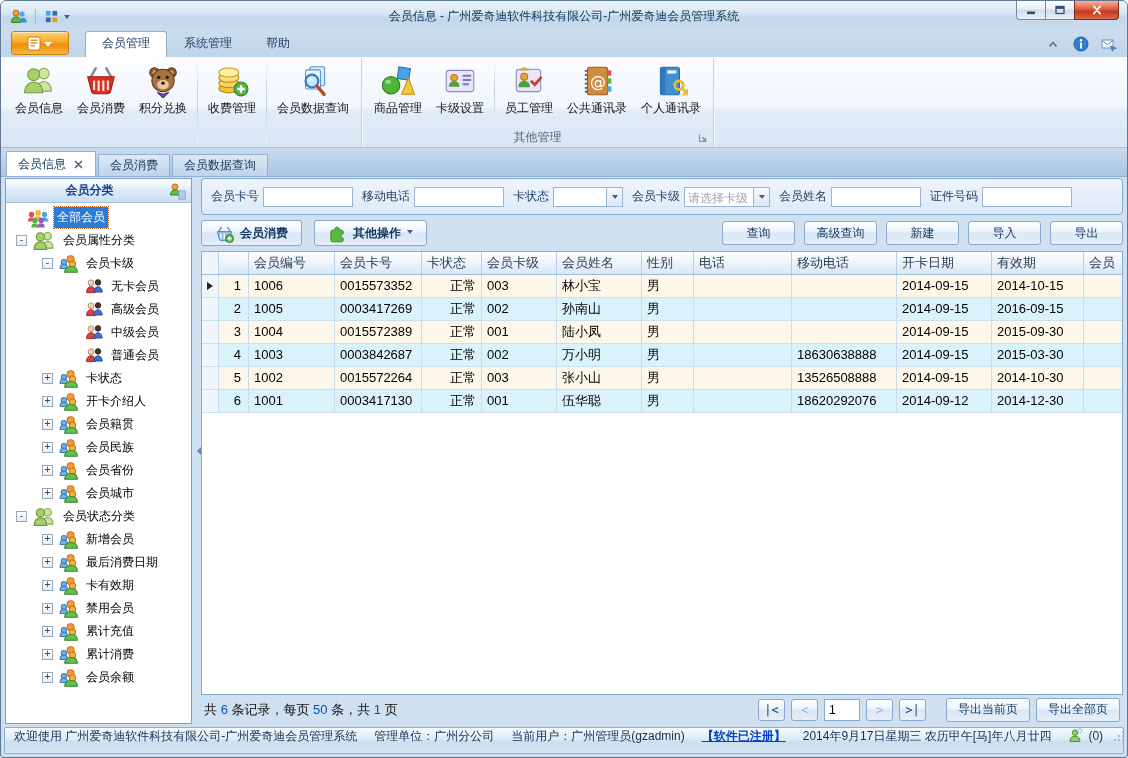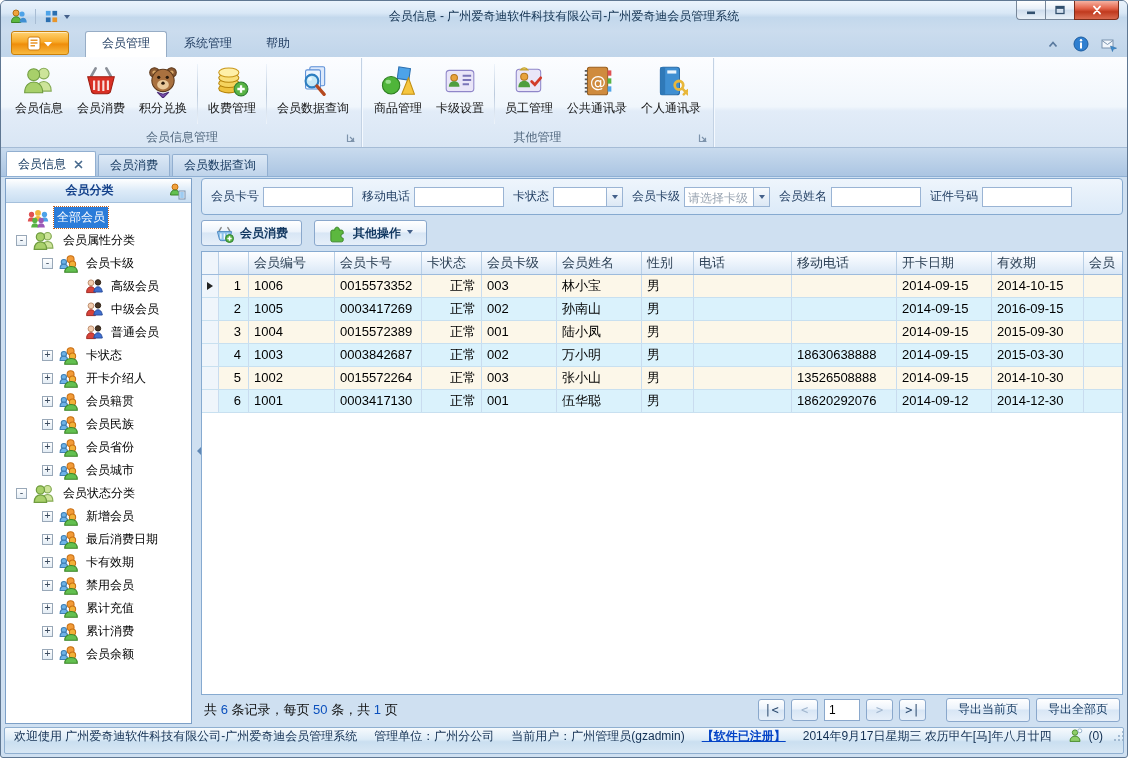--- a/index.html
+++ b/index.html
@@ -286,29 +286,20 @@
                 <rect x="13" y="2.5" width="14" height="18" rx="1.5" fill="#dce9fb" stroke="#5b8fd6"></rect>
                 <rect x="9" y="5.5" width="14" height="18" rx="1.5" fill="#eef5fe" stroke="#5b8fd6"></rect>
                 <circle cx="15" cy="16" r="6" fill="#c8e9f6" stroke="#2d7fc1" stroke-width="2"></circle>
                 <circle cx="13.2" cy="14" r="1.8" fill="#eefaff"></circle>
                 <path d="M19.7 20.7L26.5 28.5" stroke="#b5491f" stroke-width="3.2" stroke-linecap="round"></path>
               </svg>
             </span>
             <span class="rbtn-label">会员数据查询</span>
           </div>
         </div>
-        <div class="rgroup-footer">
-          <span>会员信息管理</span>
-          <span class="dlauncher icon">
-            <svg viewBox="0 0 10 10">
-              <path d="M1.5 1.5v7h7" fill="none" stroke="#7d93ab" stroke-width="1.2"></path>
-              <path d="M4 4l3.5 3.5M7.5 4.8V7.5H4.8" fill="none" stroke="#7d93ab" stroke-width="1.2"></path>
-            </svg>
-          </span>
-        </div>
       </div>
       <div class="rgroup">
         <div class="rgroup-items">
           <div class="rbtn">
             <span class="icon" style="width:34px;height:34px">
               <svg viewBox="0 0 32 32">
                 <rect x="16" y="3.5" width="11" height="11" fill="#4da3e8" stroke="#2b6fb0" transform="rotate(8 21.5 9)"></rect>
                 <path d="M19.5 28.5h12L25.8 13z" fill="#f6c63f" stroke="#c28f12"></path>
                 <circle cx="9.5" cy="20" r="8.2" fill="#4fb53a" stroke="#2e7d22"></circle>
                 <ellipse cx="6.8" cy="16.8" rx="2.6" ry="1.9" fill="#a5e49a" opacity=".85"></ellipse>
@@ -444,20 +435,32 @@
             <span class="icon" style="width:21px;height:21px">
               <svg viewBox="0 0 20 20">
                 <circle cx="5.6" cy="8.6" r="2.5" fill="#6fb3e8" stroke="#3f7fb5"></circle>
                 <path d="M2 14.8c0-2.8 1.6-4.2 3.6-4.2s3.6 1.4 3.6 4.2z" fill="#6fb3e8" stroke="#3f7fb5"></path>
                 <circle cx="12" cy="6" r="3.3" fill="#f29b38" stroke="#c86f12"></circle>
                 <circle cx="13.8" cy="10.6" r="3" fill="#f2b138" stroke="#c86f12"></circle>
                 <path d="M6.4 18.4c0-3.8 2.7-5.6 6-5.6s6 1.8 6 5.6z" fill="#63c050" stroke="#3a8526"></path>
               </svg>
             </span>
             <span class="tlabel">会员卡级</span>
+          </div>
+          <div class="titem" style="padding-left:62px">
+            <span class="texp none"></span>
+            <span class="icon" style="width:20px;height:20px">
+              <svg viewBox="0 0 20 20">
+                <circle cx="7" cy="5.8" r="2.9" fill="#f2cdb0" stroke="#c09070"></circle>
+                <path d="M2.6 15.6c0-4 2-5.8 4.4-5.8s4.4 1.8 4.4 5.8z" fill="#d8433a" stroke="#a02a22"></path>
+                <circle cx="14" cy="5.4" r="2.7" fill="#4a3624" stroke="#2e2014"></circle>
+                <path d="M9.8 15c.5-3.7 2.1-5.2 4.2-5.2s3.8 1.5 4.3 5.2z" fill="#3f6fd0" stroke="#2a4f9e"></path>
+              </svg>
+            </span>
+            <span class="tlabel">无卡会员</span>
           </div>
           <div class="titem" style="padding-left:62px">
             <span class="texp none"></span>
             <span class="icon" style="width:20px;height:20px">
               <svg viewBox="0 0 20 20">
                 <circle cx="7" cy="5.8" r="2.9" fill="#f2cdb0" stroke="#c09070"></circle>
                 <path d="M2.6 15.6c0-4 2-5.8 4.4-5.8s4.4 1.8 4.4 5.8z" fill="#d8433a" stroke="#a02a22"></path>
                 <circle cx="14" cy="5.4" r="2.7" fill="#4a3624" stroke="#2e2014"></circle>
                 <path d="M9.8 15c.5-3.7 2.1-5.2 4.2-5.2s3.8 1.5 4.3 5.2z" fill="#3f6fd0" stroke="#2a4f9e"></path>
               </svg>
@@ -730,20 +733,27 @@
             </div>
             <div class="tbtn">
               <span class="icon" style="width:19px;height:19px">
                 <svg viewBox="0 0 20 20">
                   <path d="M3 8.2c0-1 .8-1.8 1.8-1.8h2.4a2.4 2.4 0 1 1 4.6 0h2.4c1 0 1.8.8 1.8 1.8v2a2.4 2.4 0 1 0 0 4.8v2c0 1-.8 1.8-1.8 1.8H4.8c-1 0-1.8-.8-1.8-1.8z" fill="#5cb83f" stroke="#3a8526"></path>
                 </svg>
               </span>
               <span>其他操作</span>
               <span class="dd-arrow" style="margin-top:0"></span>
             </div>
+          </div>
+        <div id="toolbar-right" class="rightbtns">
+            <div class="qbtn">查询</div>
+            <div class="qbtn">高级查询</div>
+            <div class="qbtn">新建</div>
+            <div class="qbtn">导入</div>
+            <div class="qbtn">导出</div>
           </div>
       </div>
 
       <div class="grid">
         <div class="grid-body">
           <div id="grid-table" class="grid-table">
               <div class="g-row g-head">
                 <div class="g-cell g-ind"></div>
                 <div class="g-cell g-num"></div>
                 <div class="g-cell" style="width:86px">会员编号</div>

